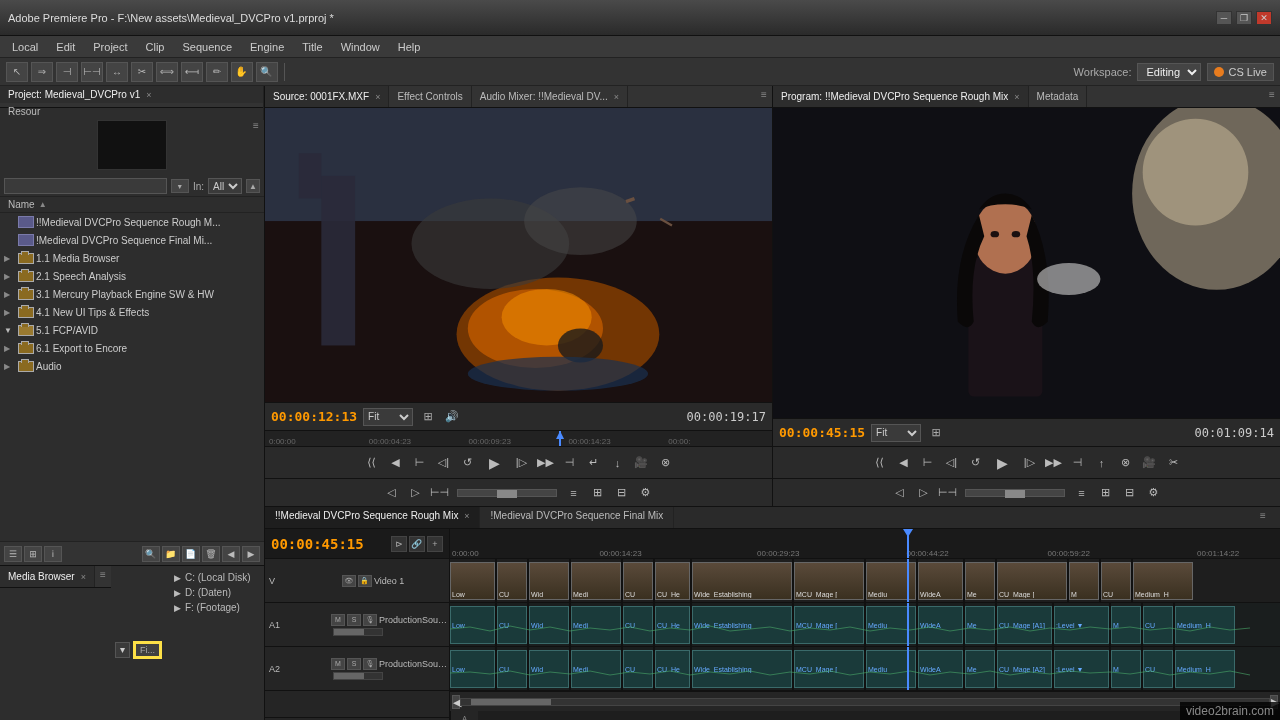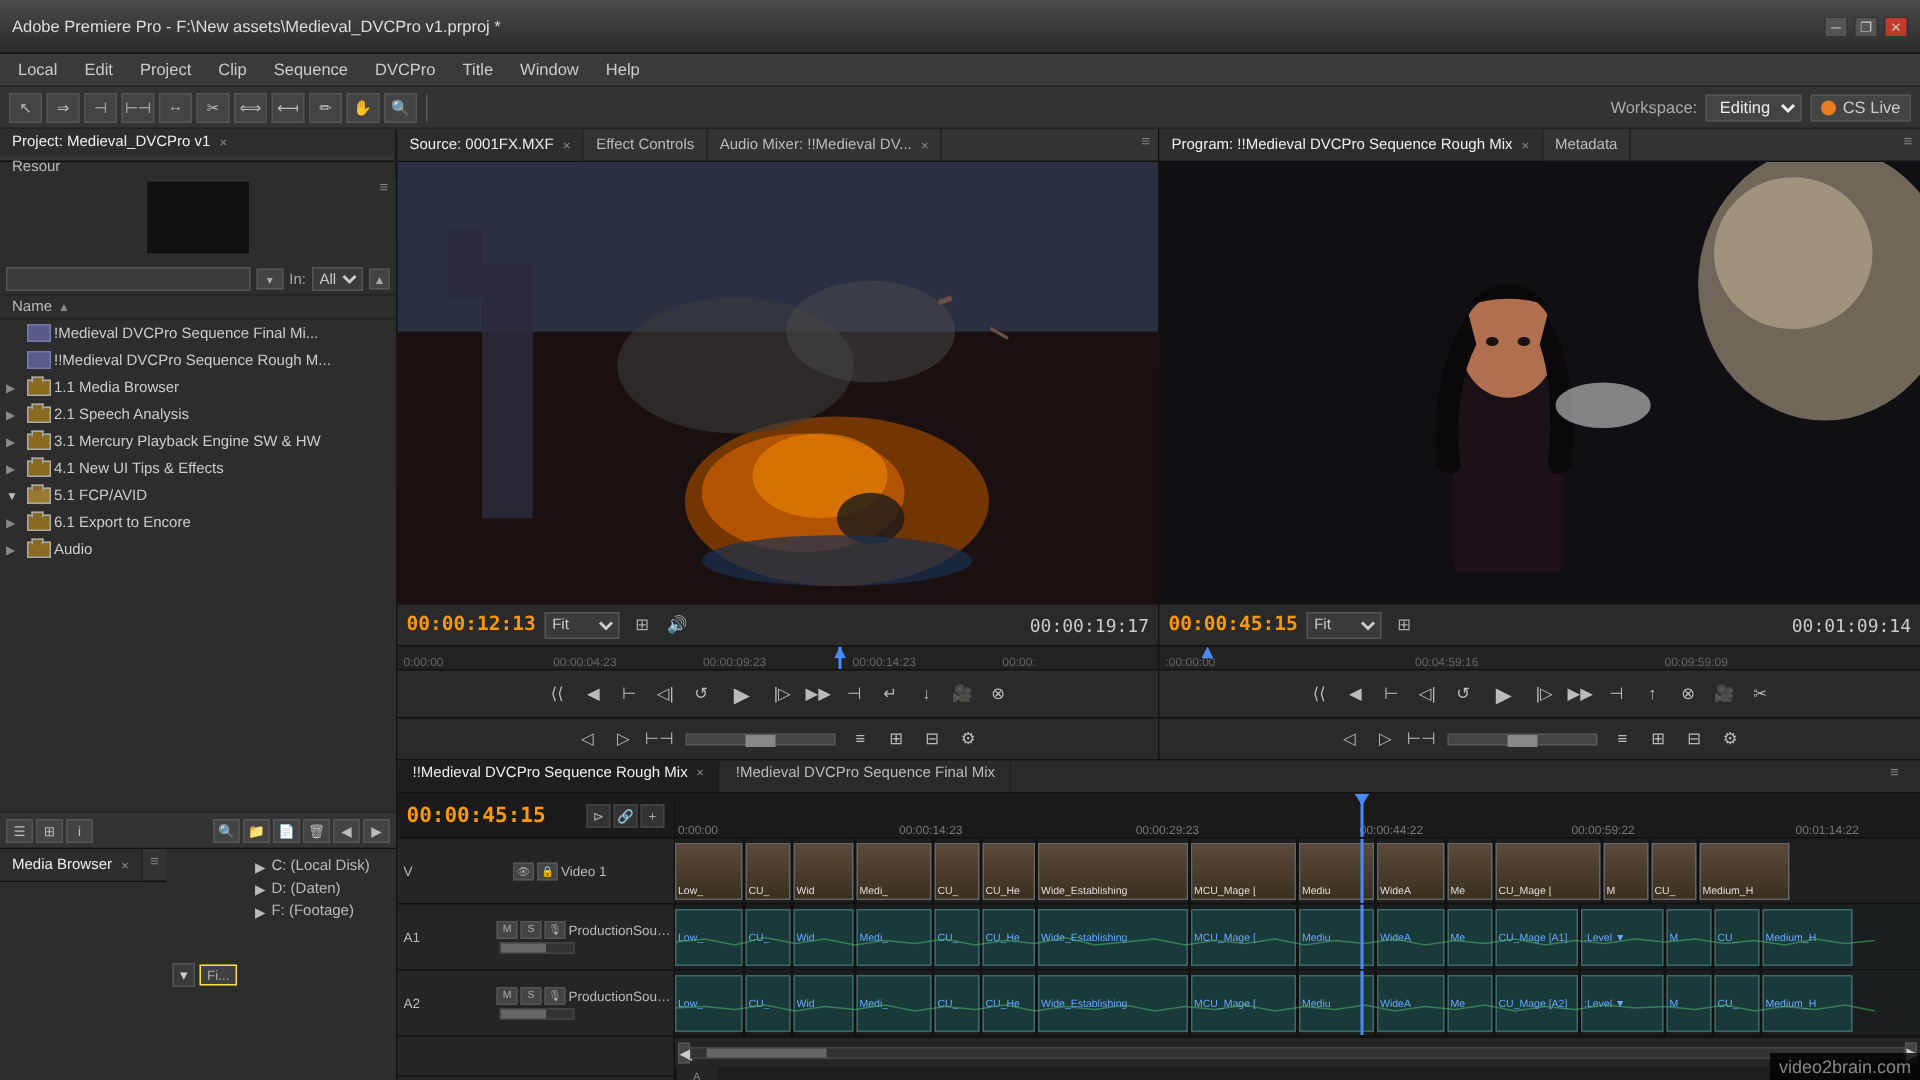--- a/index.html
+++ b/index.html
@@ -800,21 +800,21 @@
     <div class="win-btn close">✕</div>
   </div>
 </div>
 
 <div id="menu-bar">
   <span class="menu-item">Local</span>
   <span class="menu-item">Edit</span>
   <span class="menu-item">Project</span>
   <span class="menu-item">Clip</span>
   <span class="menu-item">Sequence</span>
-  <span class="menu-item">DVCPro</span>
+  <span class="menu-item">Engine</span>
   <span class="menu-item">Title</span>
   <span class="menu-item">Window</span>
   <span class="menu-item">Help</span>
 </div>
 
 <div id="toolbar">
   <div class="toolbar-btn">↖</div>
   <div class="toolbar-btn">⇒</div>
   <div class="toolbar-btn">⊣</div>
   <div class="toolbar-btn">⊢⊣</div>
@@ -873,28 +873,28 @@
         <span>Name</span>
         <span class="sort-arrow">▲</span>
       </div>
 
       <div id="project-list">
         <div class="project-item">
           <span class="item-arrow"></span>
           <span class="item-icon">
               <div class="icon-film"></div>
             </span>
-          <span class="item-label">!Medieval DVCPro Sequence Final Mi...</span>
+          <span class="item-label">!!Medieval DVCPro Sequence Rough M...</span>
         </div>
         <div class="project-item">
           <span class="item-arrow"></span>
           <span class="item-icon">
               <div class="icon-film"></div>
             </span>
-          <span class="item-label">!!Medieval DVCPro Sequence Rough M...</span>
+          <span class="item-label">!Medieval DVCPro Sequence Final Mi...</span>
         </div>
         <div class="project-item">
           <span class="item-arrow">▶</span>
           <span class="item-icon">
               <div class="icon-folder"></div>
             </span>
           <span class="item-label">1.1 Media Browser</span>
         </div>
         <div class="project-item">
           <span class="item-arrow">▶</span>
@@ -957,21 +957,21 @@
     <div id="media-browser-panel">
       <div id="media-browser-tabs">
         <div class="panel-tab active">
           <span>Media Browser</span>
           <span class="panel-tab-close">×</span>
         </div>
         <div class="panel-menu-btn">≡</div>
       </div>
       <div style="display:flex;align-items:center;padding:2px 4px;border-bottom:1px solid #111;gap:3px;">
         <div style="flex:1;background:#3a3a3a;border:1px solid #555;color:#ccc;font-size:10px;padding:1px 4px;height:16px;display:flex;align-items:center;">▾</div>
-        <div style="font-size:9px;color:#aaa;background:#404040;border:1px solid #fde047;padding:1px 4px;cursor:pointer;">Fi...</div>
+        <div style="font-size:9px;color:#aaa;background:#404040;border:3px solid #fde047;padding:1px 4px;cursor:pointer;">Fi...</div>
       </div>
       <div id="media-browser-content">
         <div class="drive-item">
           <span style="margin-right:4px;font-size:9px;">▶</span>
           <span>C: (Local Disk)</span>
         </div>
         <div class="drive-item">
           <span style="margin-right:4px;font-size:9px;">▶</span>
           <span>D: (Daten)</span>
         </div>
@@ -1125,28 +1125,20 @@
 
         <div style="height:28px;background:#2a2a2a;display:flex;align-items:center;padding:0 6px;gap:6px;border-top:1px solid #111;">
           <span class="timecode-display">00:00:45:15</span>
           <select class="fit-select">
             <option>Fit</option>
           </select>
           <div class="monitor-icon-btn">⊞</div>
           <span class="timecode-right">00:01:09:14</span>
         </div>
 
-        <div style="height:16px;background:#222;border-top:1px solid #111;position:relative;overflow:hidden;">
-          <div style="display:flex;height:100%;align-items:flex-end;padding:0 4px;">
-            <span class="ruler-label">:00:00:00</span>
-            <div style="position:absolute;left:28px;top:0;width:8px;height:8px;background:#4a8aff;clip-path:polygon(50% 0%, 0% 100%, 100% 100%);"></div>
-            <span class="ruler-label">00:04:59:16</span>
-            <span class="ruler-label">00:09:59:09</span>
-          </div>
-        </div>
 
         <div style="height:32px;background:#2a2a2a;display:flex;align-items:center;justify-content:center;gap:2px;border-top:1px solid #111;">
           <div class="ctrl-btn">⟨⟨</div>
           <div class="ctrl-btn">◀</div>
           <div class="ctrl-btn">⊢</div>
           <div class="ctrl-btn">◁|</div>
           <div class="ctrl-btn">↺</div>
           <div class="ctrl-btn play">▶</div>
           <div class="ctrl-btn">|▷</div>
           <div class="ctrl-btn">▶▶</div>

